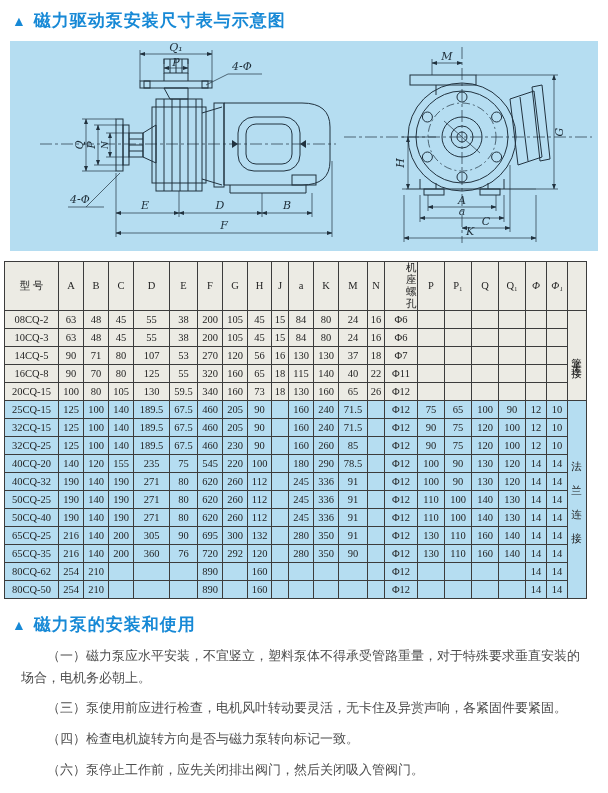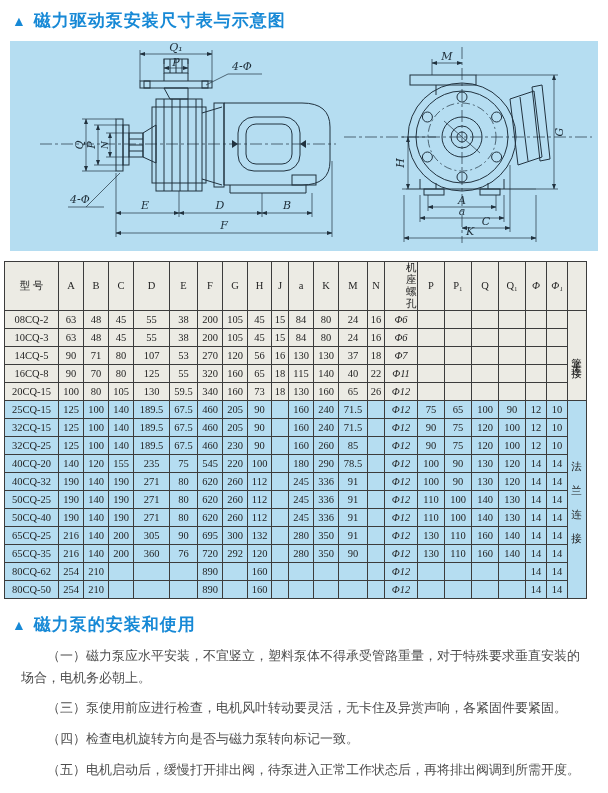--- a/index.html
+++ b/index.html
@@ -31,21 +31,21 @@
   }
   #dim-table th,#dim-table td{
     border:1px solid #3c3c3c;padding:0;height:18px;overflow:hidden;
     white-space:nowrap;box-sizing:border-box;font-weight:normal;
   }
   #dim-table thead th{height:28px;background:#ecebe4;white-space:normal;line-height:1.15;}
   #dim-table thead th.seat{padding:0 21px;word-break:break-all;}
   #dim-table thead th.phih{font-style:italic;}
   #dim-table tr.g td{background:#ecebe4;}
   #dim-table tr.b td{background:#b5ddf1;}
-  #dim-table td.phi{font-style:italic;}
+  #dim-table td.phi{}
   #dim-table td.conn{
     writing-mode:vertical-rl;text-orientation:upright;vertical-align:middle;
     text-align:center;font-family:"Liberation Sans",sans-serif;font-size:10.5px;
   }
   #dim-table td.c1{letter-spacing:3px;background:#ecebe4 !important;}
   #dim-table td.c2{letter-spacing:24px;background:#b5ddf1 !important;}
 
   .instructions{margin:8px 14px 0 12px;font-size:13px;line-height:1.66;color:#4d4d4d;}
   .instructions p{margin:9px;text-indent:2em;}
 </style>
@@ -644,15 +644,14 @@
 
 <div class="sec-head" style="margin-top:14px;">
   <span class="tri">▲</span>
   <span>磁力泵的安装和使用</span>
 </div>
 
 <div class="instructions">
   <p>（一）磁力泵应水平安装，不宜竖立，塑料泵体不得承受管路重量，对于特殊要求垂直安装的场合，电机务必朝上。</p>
   <p>（三）泵使用前应进行检查，电机风叶转动要灵活，无卡住及异赏声响，各紧固件要紧固。</p>
   <p>（四）检查电机旋转方向是否与磁力泵转向标记一致。</p>
-  <p>（五）电机启动后，缓慢打开排出阀，待泵进入正常工作状态后，再将排出阀调到所需开度。</p>
   <p>（六）泵停止工作前，应先关闭排出阀门，然后关闭吸入管阀门。</p>
 </div>
 
 </body></html>

